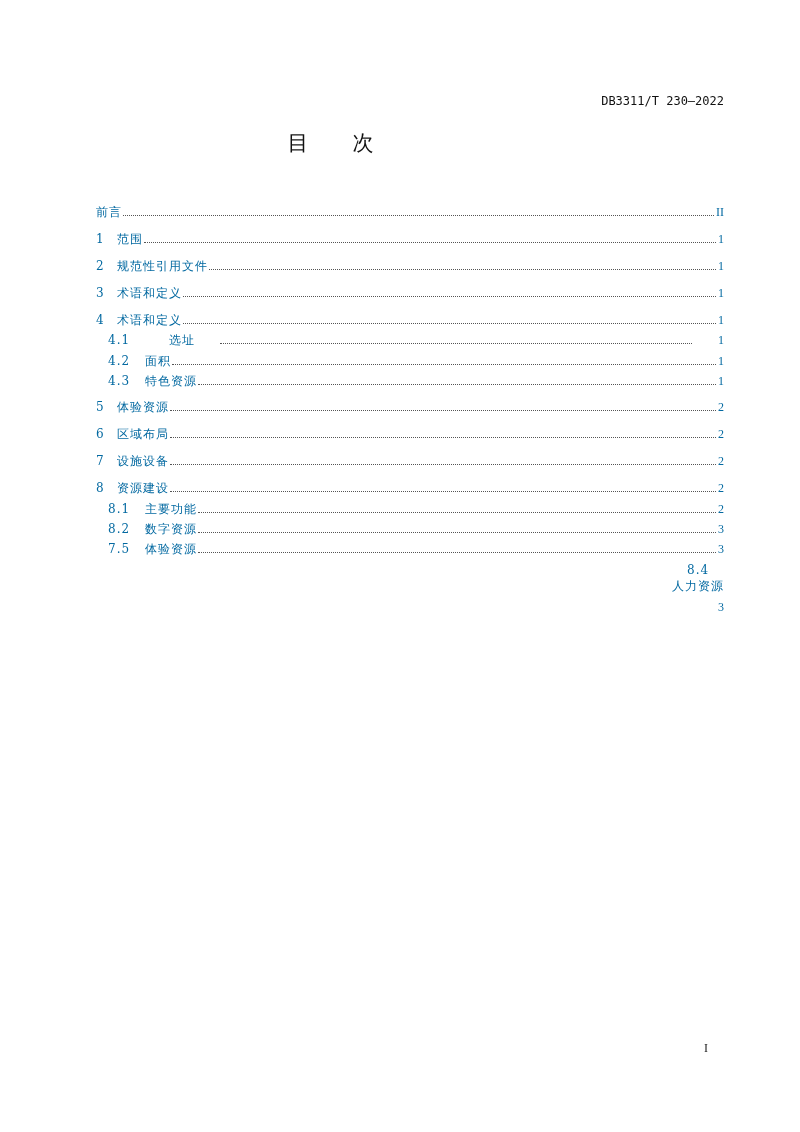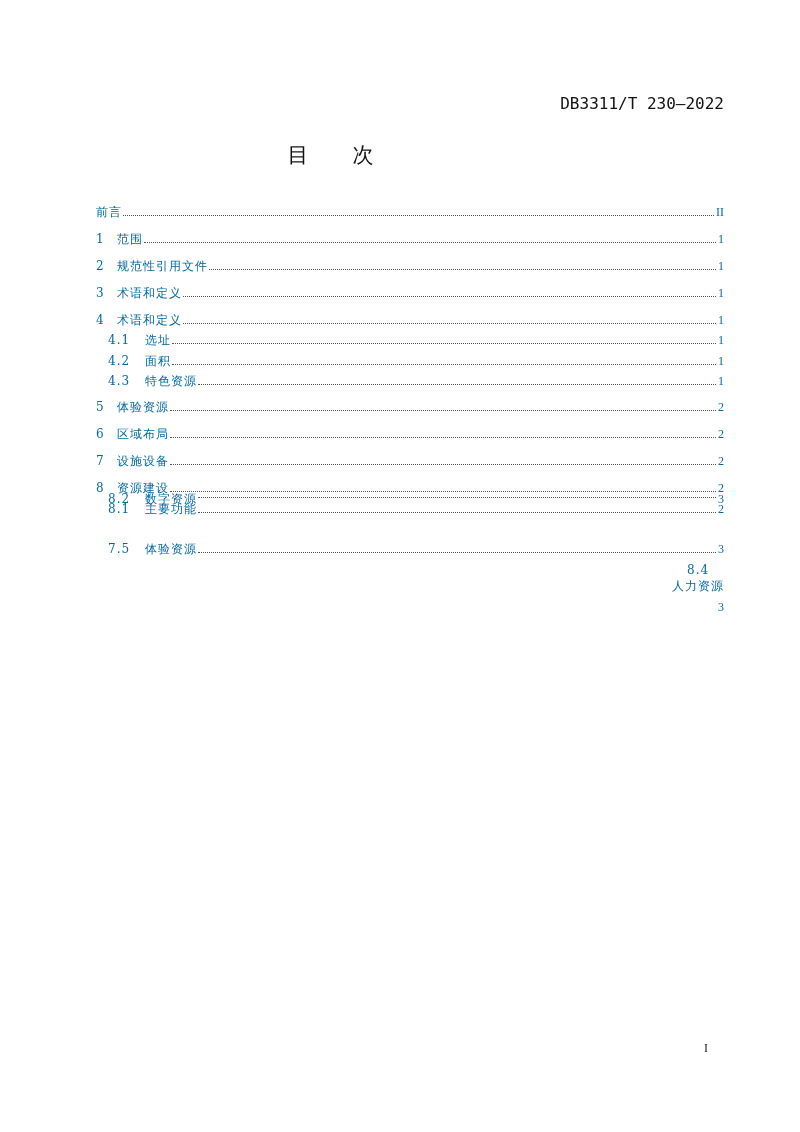--- a/index.html
+++ b/index.html
@@ -1,20 +1,20 @@
 <!DOCTYPE html>
 <html><head>
 <meta charset="utf-8">
 <style>
   html, body { margin: 0; padding: 0; background: #ffffff; }
   body { width: 800px; height: 1132px; position: relative; overflow: hidden;
          font-family: "DejaVu Serif", "Liberation Serif", serif; color: #222; }
   .doc-code { position: absolute; top: 94px; right: 76px; font-family: "DejaVu Sans Mono", "Liberation Mono", monospace;
-              font-size: 16px; color: #111; letter-spacing: 0px; text-align: center; }
-  .title { position: absolute; top: 141px; left: 0; width: 661px; text-align: center;
+              font-size: 12px; color: #111; letter-spacing: 0px; text-align: center; }
+  .title { position: absolute; top: 129px; left: 0; width: 661px; text-align: center;
            font-family: "DejaVu Sans", "Liberation Sans", sans-serif; font-size: 21px; color: #111; }
   .title span { display: inline-block; }
   .title .gap { width: 44px; }
   .toc { position: absolute; left: 96px; width: 628px; top: 0; }
   .row { position: absolute; left: 0; width: 628px; height: 16px; display: flex; align-items: flex-end;
          font-size: 12px; line-height: 16px; color: #0369a1; }
   .row .num { flex: 0 0 auto; }
   .row.main .num { width: 21px; }
   .row.sub { left: 12px; width: 616px; }
   .row.sub .num { width: 37px; letter-spacing: 1px; }
@@ -55,21 +55,21 @@
       <span class="label">术语和定义</span>
       <span class="leader"></span>
       <span class="page">1</span>
     </div>
     <div class="row main" style="top: 312px;">
       <span class="num">4</span>
       <span class="label">术语和定义</span>
       <span class="leader"></span>
       <span class="page">1</span>
     </div>
-    <div class="row sub" style="top: 332px;">
+    <div class="row sub" style="top: 332px; gap: 24px;">
       <span class="num">4.1</span>
       <span class="label">选址</span>
       <span class="leader"></span>
       <span class="page">1</span>
     </div>
     <div class="row sub" style="top: 353px;">
       <span class="num">4.2</span>
       <span class="label">面积</span>
       <span class="leader"></span>
       <span class="page">1</span>
@@ -103,21 +103,21 @@
       <span class="label">资源建设</span>
       <span class="leader"></span>
       <span class="page">2</span>
     </div>
     <div class="row sub" style="top: 501px;">
       <span class="num">8.1</span>
       <span class="label">主要功能</span>
       <span class="leader"></span>
       <span class="page">2</span>
     </div>
-    <div class="row sub" style="top: 491px; align-items: center;">
+    <div class="row sub" style="top: 521px;">
       <span class="num">8.2</span>
       <span class="label">数字资源</span>
       <span class="leader"></span>
       <span class="page">3</span>
     </div>
     <div class="row sub" style="top: 541px;">
       <span class="num">7.5</span>
       <span class="label">体验资源</span>
       <span class="leader"></span>
       <span class="page">3</span>

